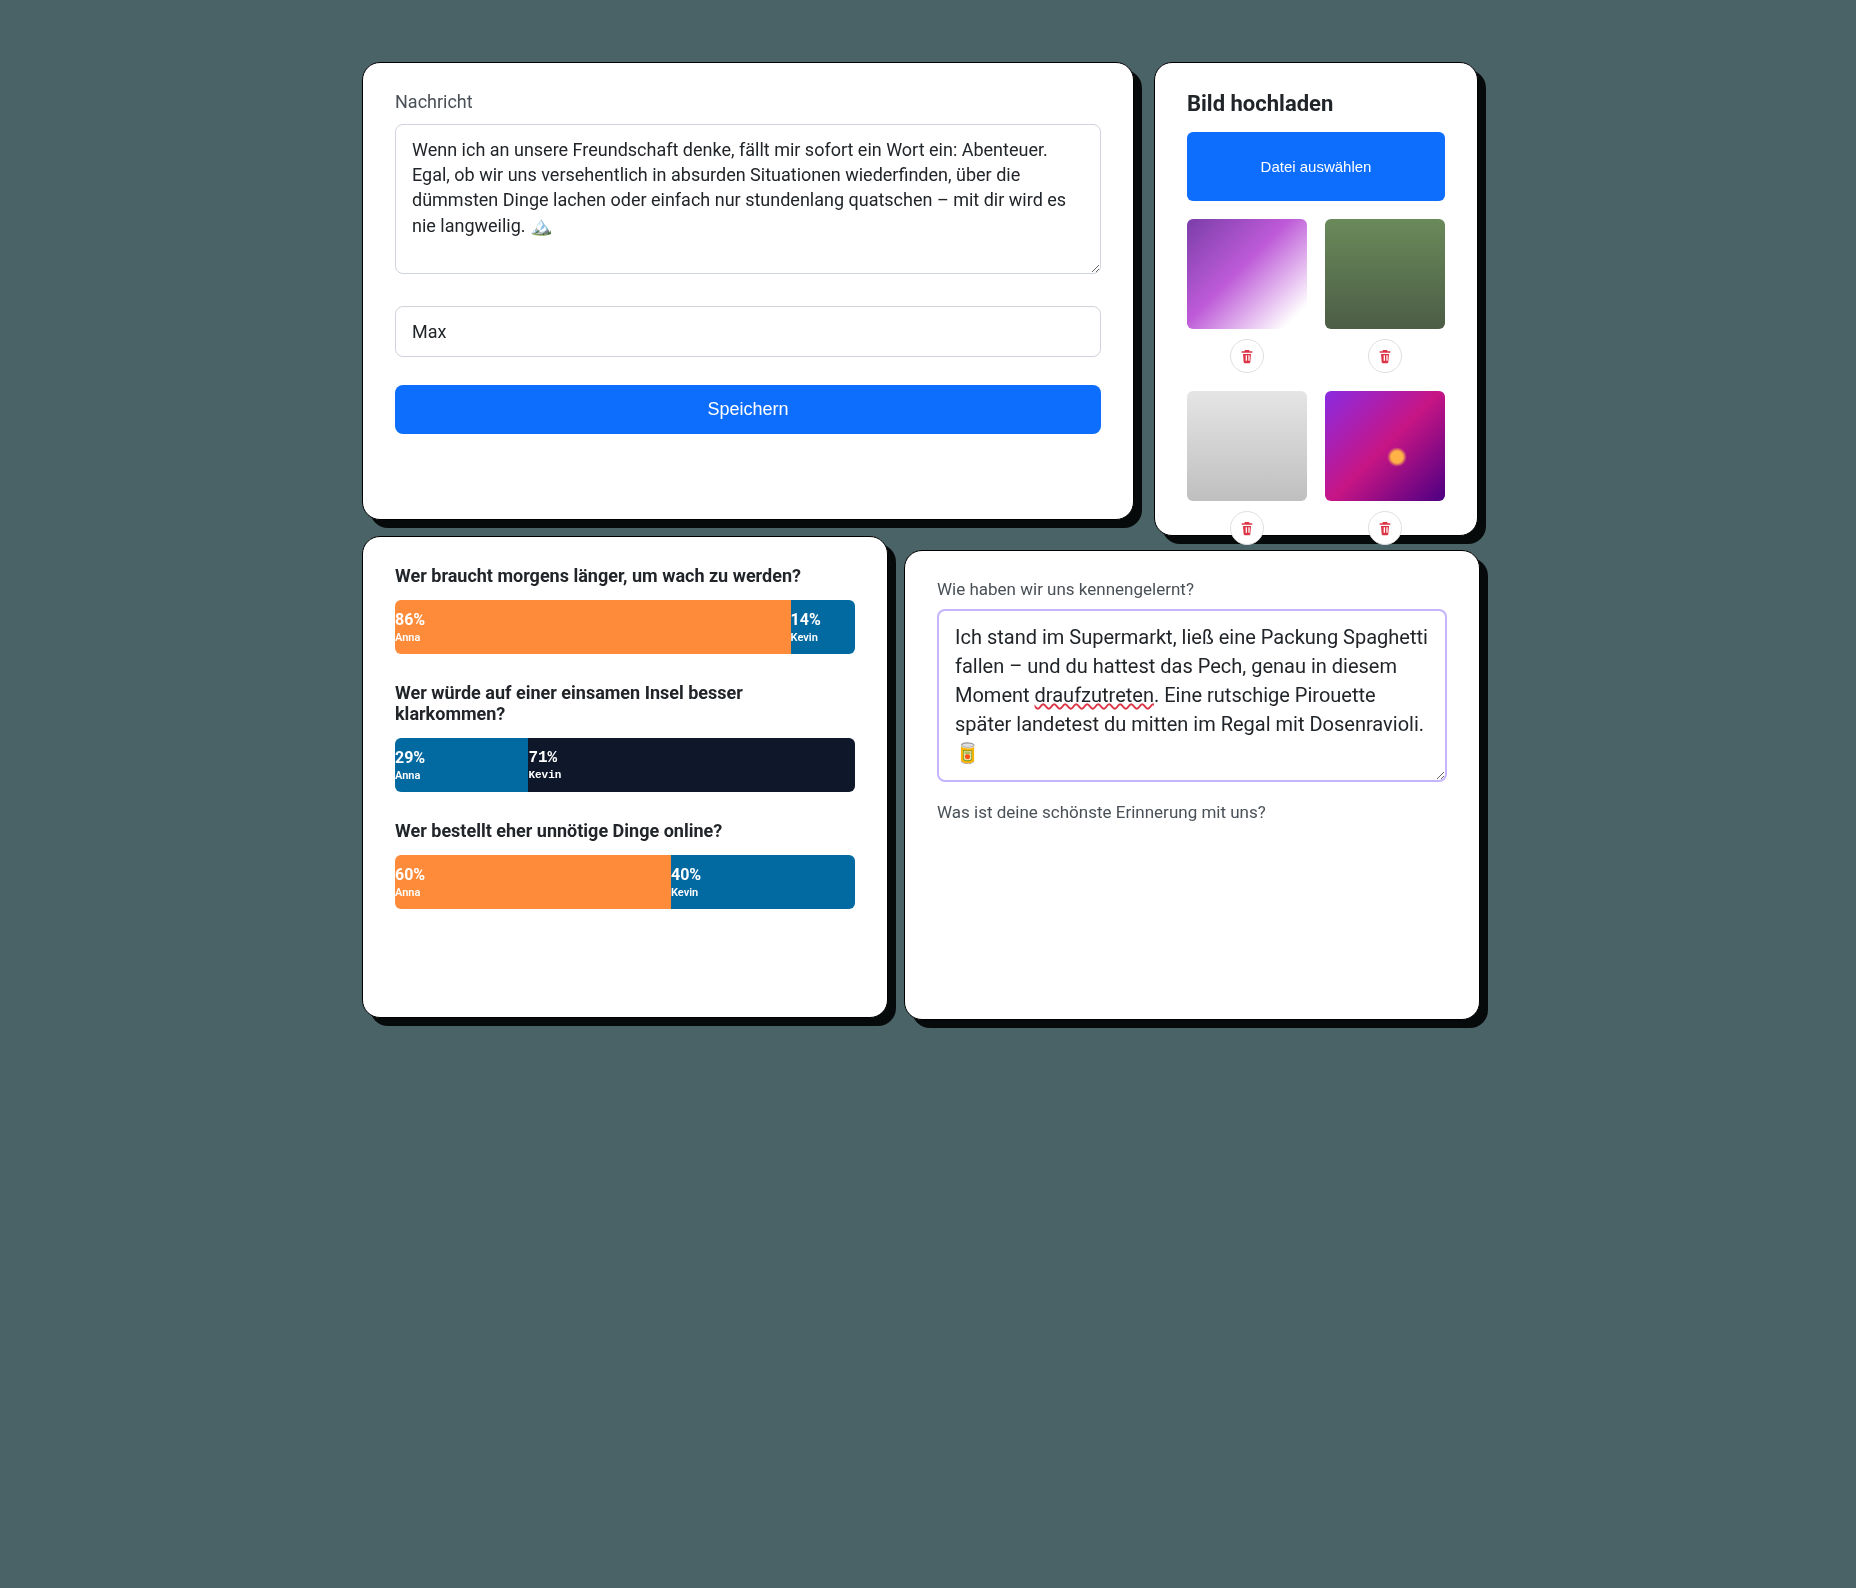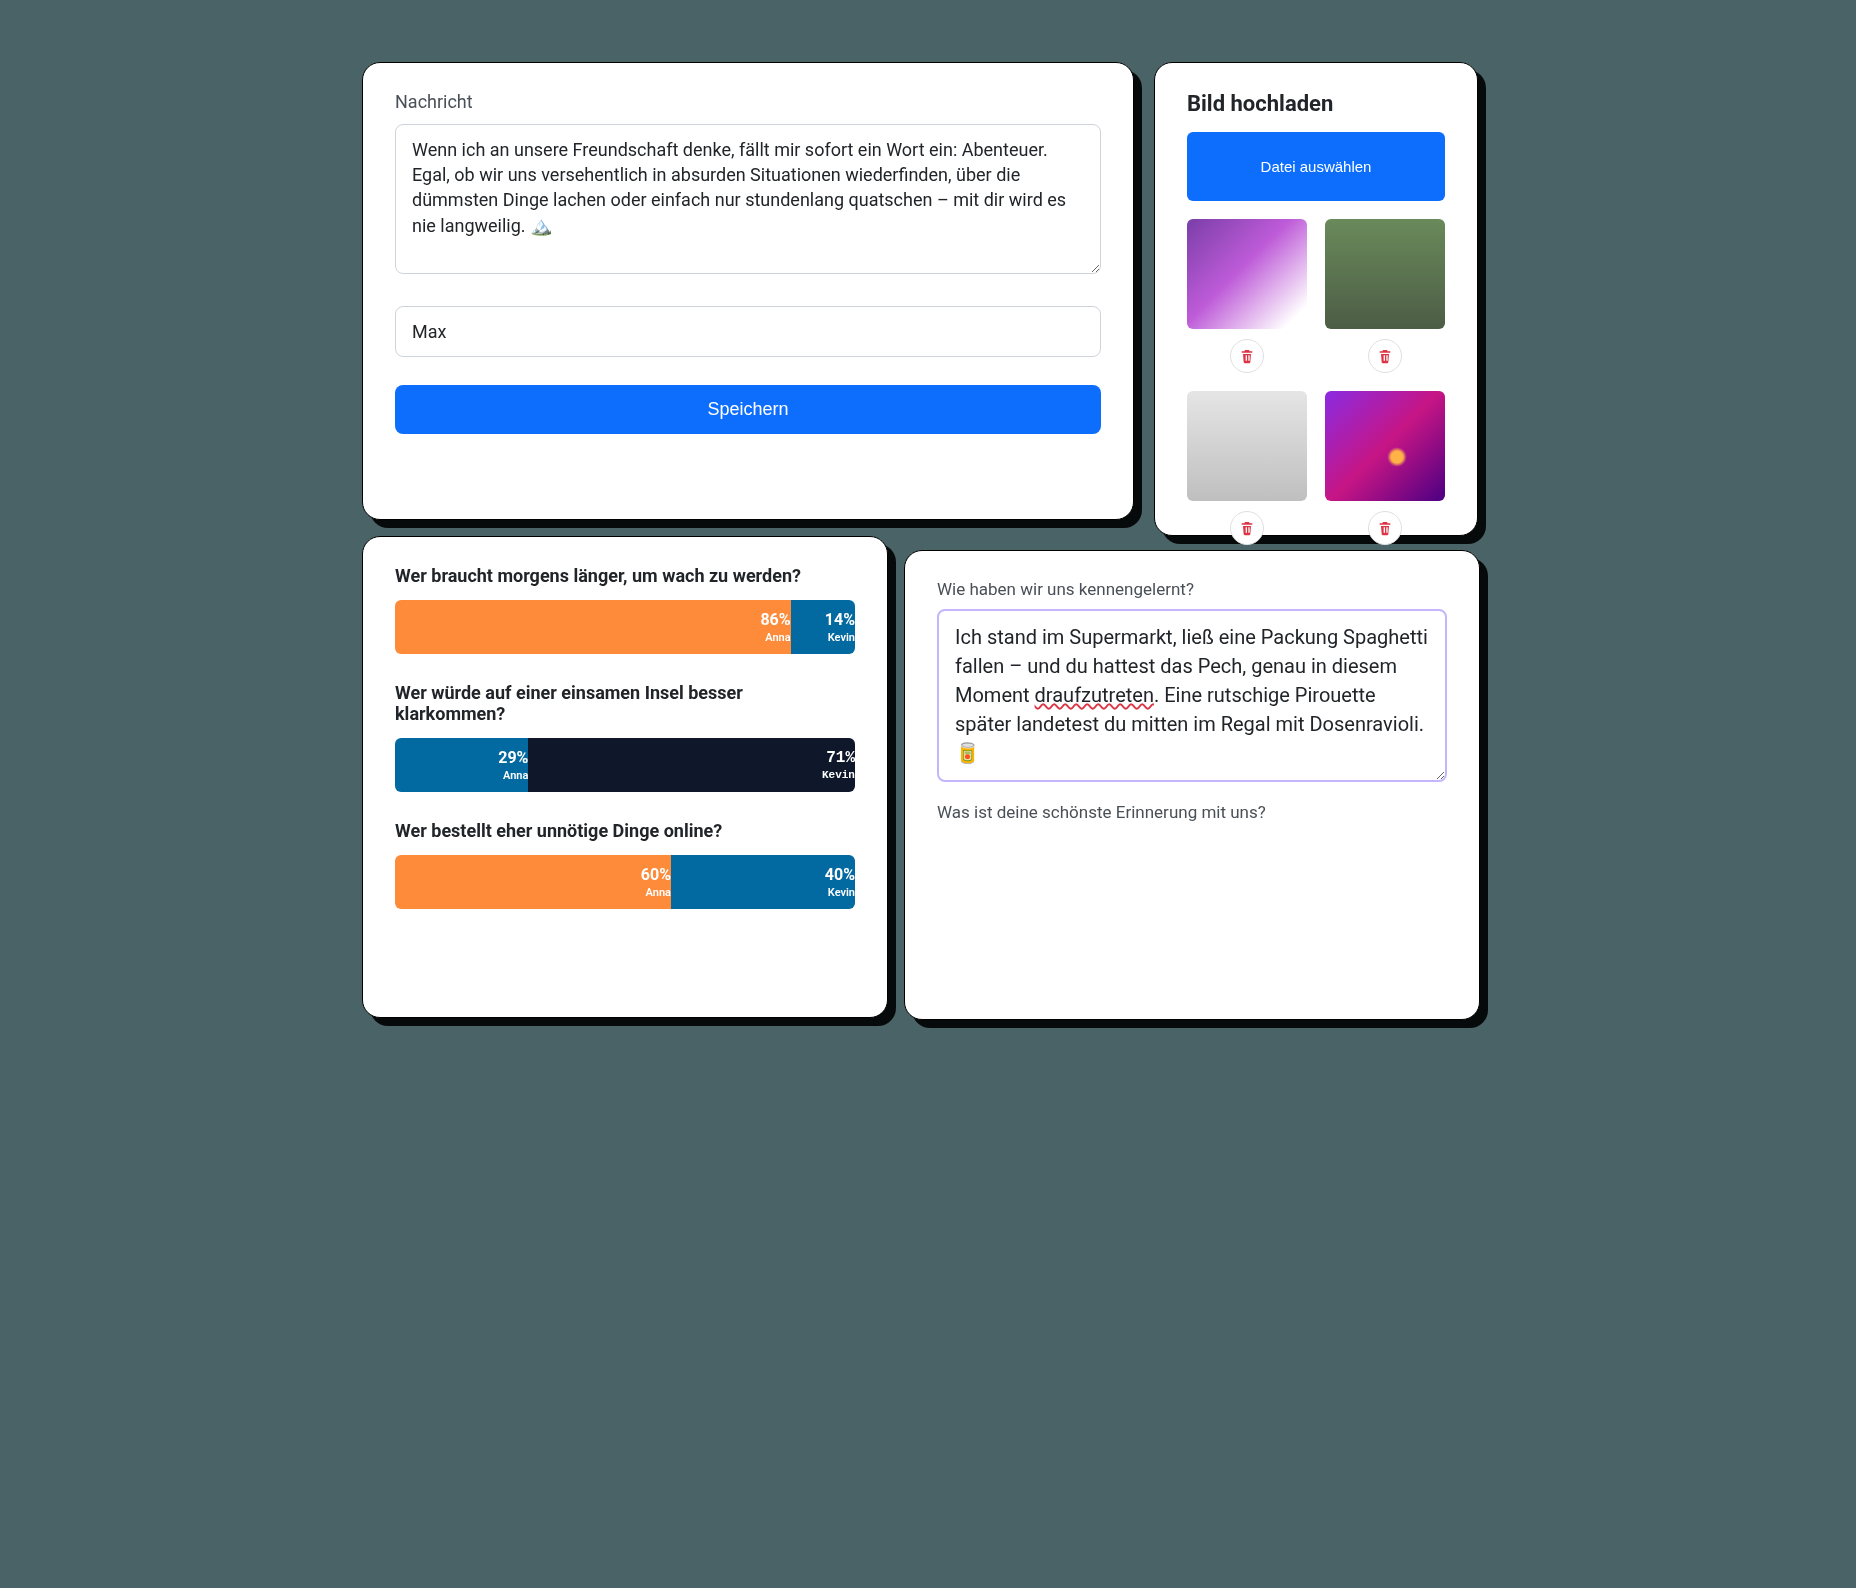--- a/index.html
+++ b/index.html
@@ -76,21 +76,21 @@
     width:34px;height:34px;border-radius:50%;
     border:1px solid #e0e0e0;background:#fff;display:flex;align-items:center;justify-content:center;
     cursor:pointer;
   }
   .del-btn svg{width:16px;height:16px;fill:#dc3545;}
 
   .q { font-weight:700; font-size:18px; margin:0 0 14px 0;}
   .bar {
     display:flex; height:54px; border-radius:6px; overflow:hidden; margin-bottom:28px;
   }
-  .seg { display:flex;flex-direction:column;align-items:flex-end;justify-content:center;color:#fff;font-weight:700;}
+  .seg { display:flex;flex-direction:column;align-items:flex-start;justify-content:center;color:#fff;font-weight:700;}
   .seg .pct{font-size:16px;}
   .seg .who{font-size:11px;font-weight:600;margin-top:2px;}
   .seg.orange{background:#fd8b3a;}
   .seg.gray{background:#0369a1;}
   .seg.blue{background:#0f172a;font-family:Liberation Mono, monospace;}
 
   .qa-label{color:#495057;font-size:17px;margin-bottom:10px;}
   .qa-box{
     width:100%; border:2px solid #c4b5fd; border-radius:8px;
     padding:12px 16px; font-size:20px; line-height:1.45; min-height:130px;

